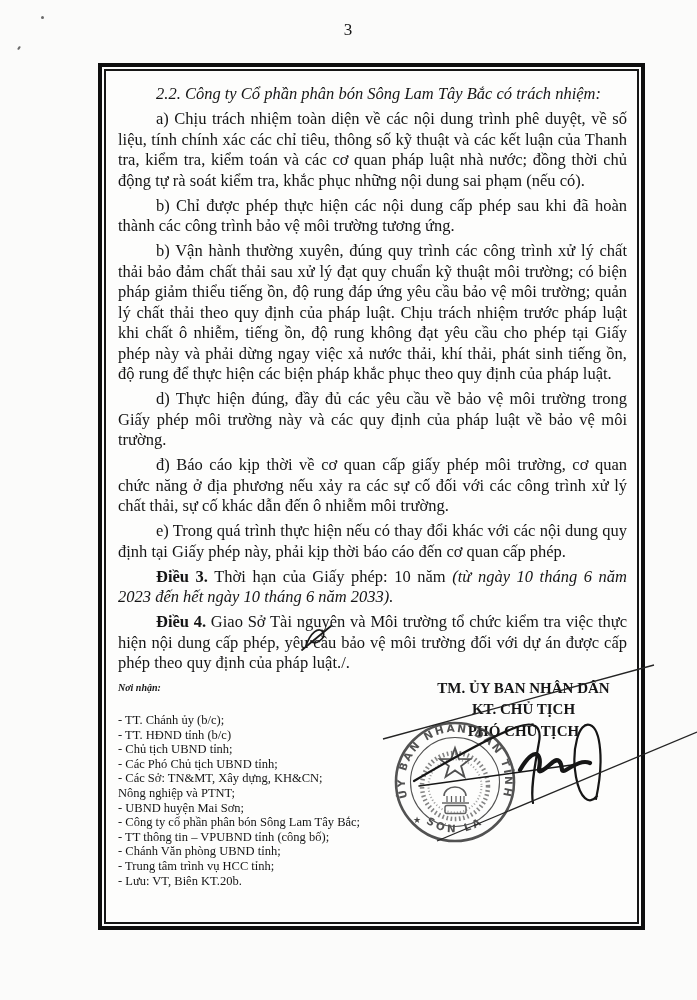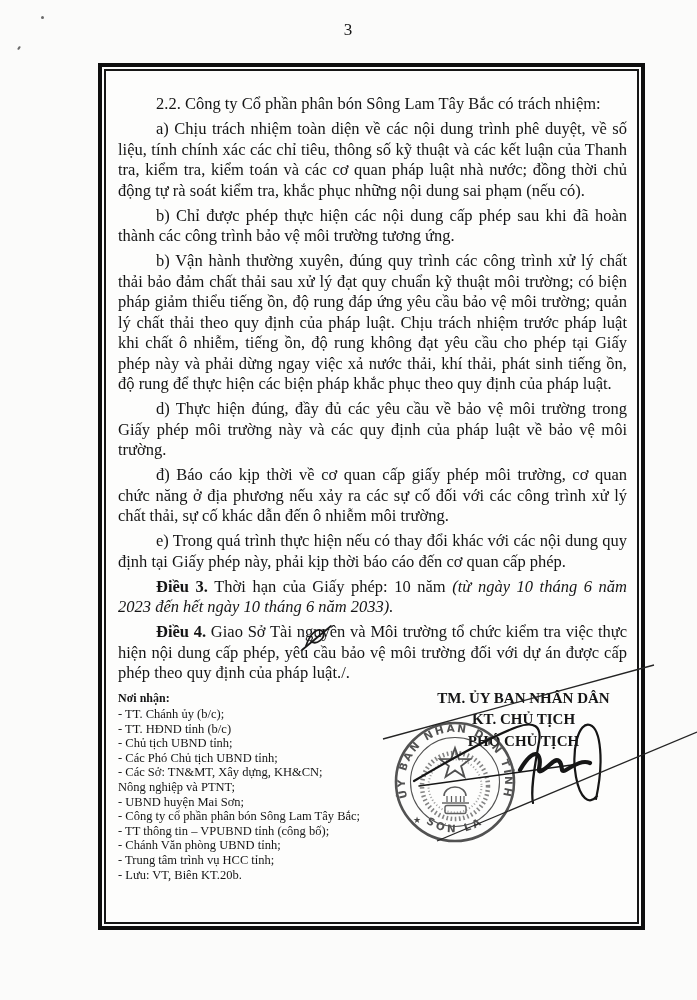--- a/index.html
+++ b/index.html
@@ -15,26 +15,26 @@
   .frame {
     position:absolute; left:98px; top:63px; width:547px; height:867px;
     box-sizing:border-box; border:4px solid #0e0e0e; background:#fdfdfc;
   }
   .frame-inner {
     position:absolute; left:2px; top:2px; right:2px; bottom:2px;
     border:2px solid #161616; box-sizing:border-box;
     padding:5px 10px 0 12px;
   }
   .para { margin:4.5px 0 0 0; font-size:16.5px; line-height:20.5px; text-align:justify; text-indent:38px; }
-  .para:first-child { margin-top:18px; }
+  .para:first-child { margin-top:8px;font-style:italic; }
   .para b { font-weight:bold; }
   .para i { font-style:italic;font-family:Liberation Serif, serif; }
   .footer { display:flex; margin-top:7px; }
   .recipients { width:302px; font-size:12.5px; line-height:14.6px; }
-  .rec-heading { font-weight:bold; font-size:12px; margin-bottom:2px; }
+  .rec-heading { font-weight:bold; font-style:italic; font-size:10px; margin-bottom:18px; }
   .sig-block { flex:1; text-align:center; font-weight:bold; font-size:15px; line-height:21.5px; margin-top:-3px; }
   .signer { margin-top:125px; font-size:16.5px; letter-spacing:.3px; }
   .overlay { position:absolute; left:0; top:0; width:697px; height:1000px; pointer-events:none; }
   .seal-arc { font-family:"DejaVu Sans", sans-serif; font-size:10.5px; font-weight:bold; fill:#3a3a3a; letter-spacing:2.2px; }
   .seal-bottom { letter-spacing:3px; }
   .seal-star { font-family:"DejaVu Sans", sans-serif; font-size:9px; fill:#2e2e2e; }
 </style>
 </head>
 <body>
 

